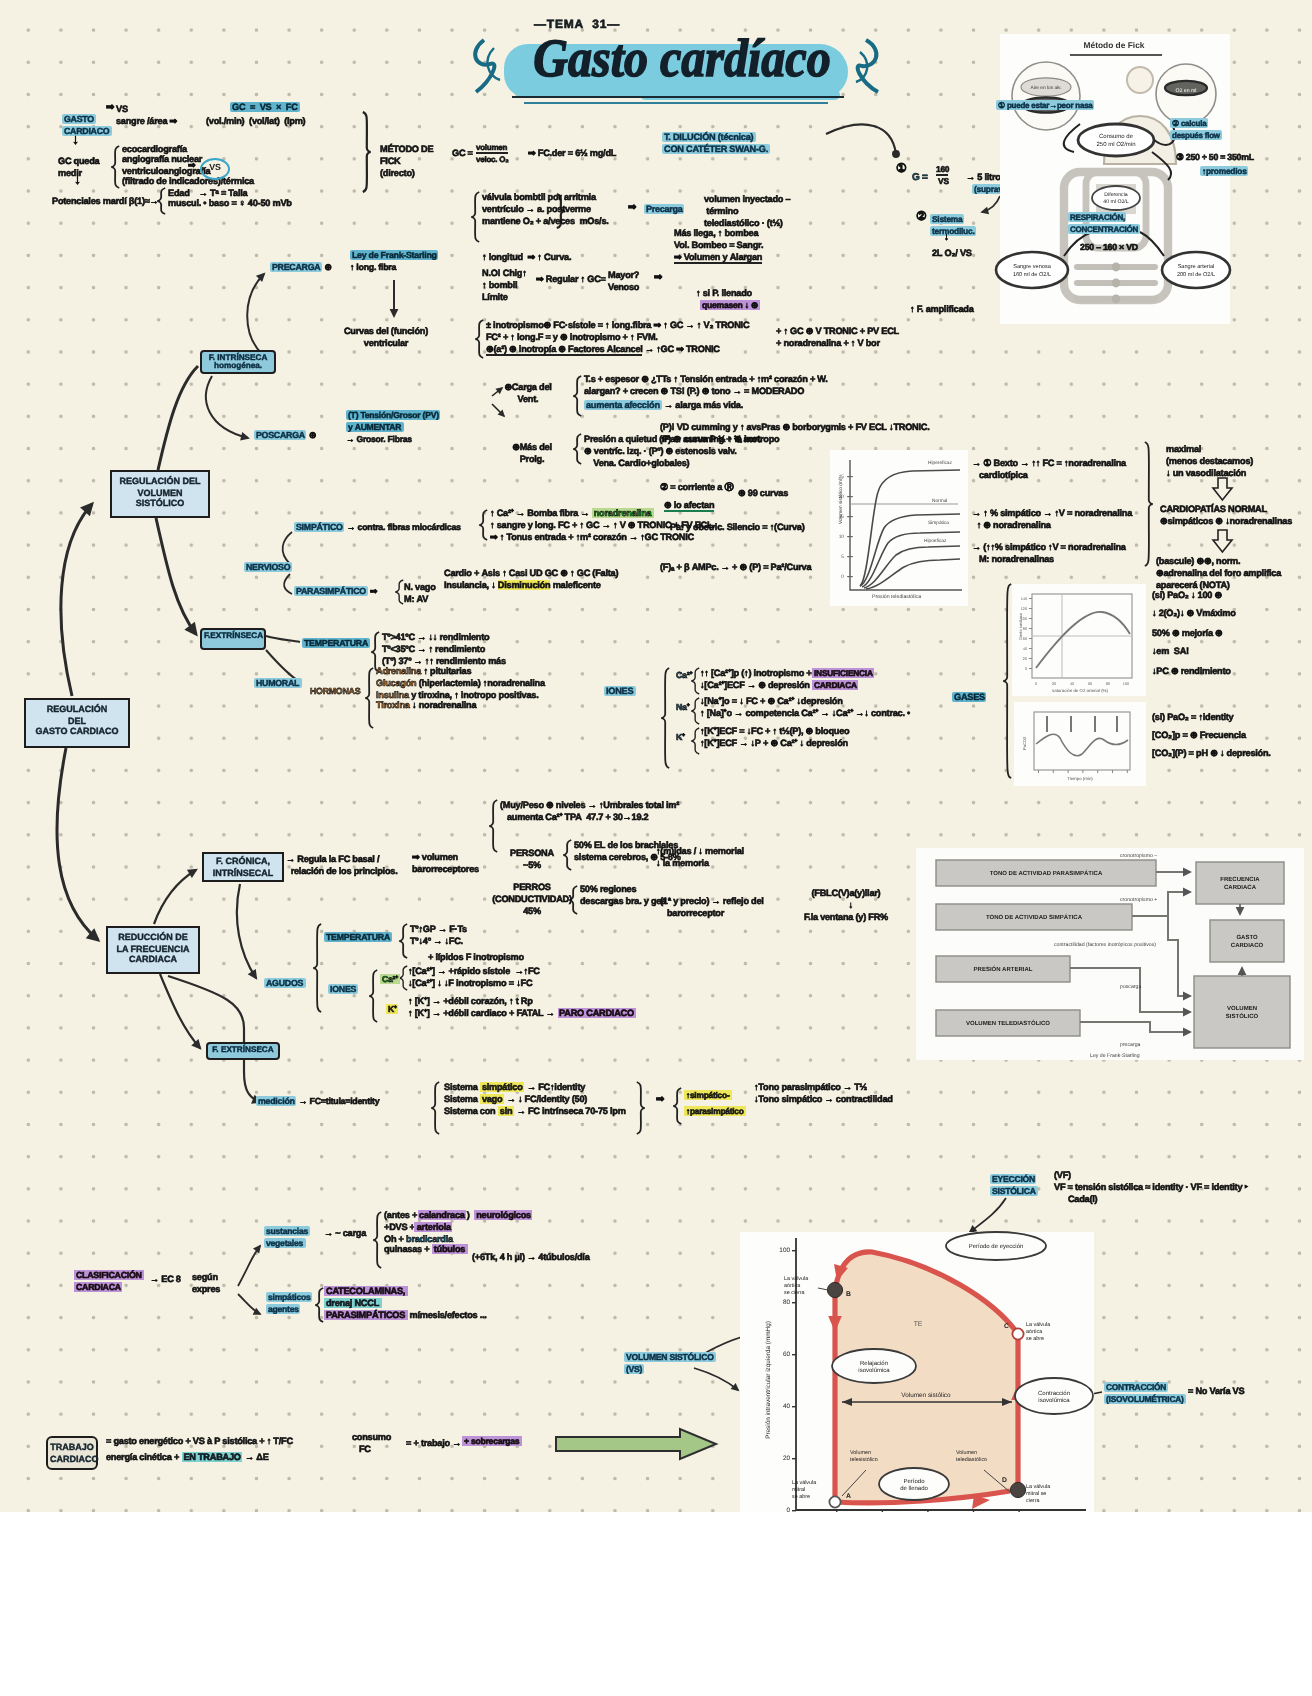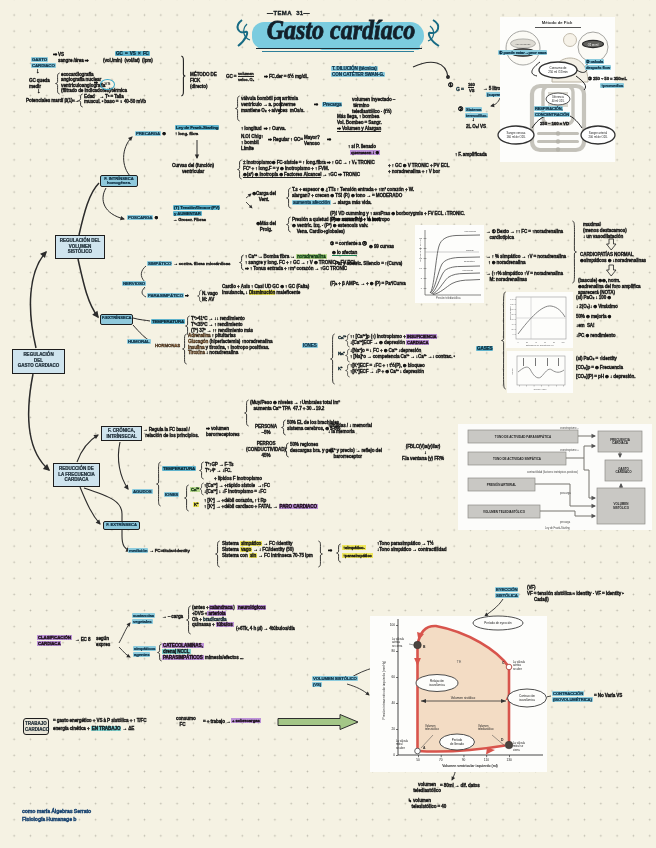--- a/index.html
+++ b/index.html
@@ -1,14 +1,14 @@
 <!DOCTYPE html>
 <html><head><meta charset="utf-8"><title>Gasto cardíaco</title><style>
 html,body{margin:0;padding:0;}
-#pg{position:relative;width:656px;height:848px;overflow:hidden;
+#pg{position:relative;width:656px;height:756px;overflow:hidden;
  background-color:#f5f2e3;
  background-image:radial-gradient(circle,#bdbaac 0.75px,rgba(0,0,0,0) 1.05px);
  background-size:16.3px 16.1px;background-position:6px 7px;
  font-family:"Liberation Sans",sans-serif;}
 .hw{position:absolute;font:700 4.6px/5.8px "Liberation Sans",sans-serif;
  color:#121212;letter-spacing:-0.12px;-webkit-text-stroke:0.3px #121212;}
 .bl{background:#8ccbdd;color:#0a2f45;padding:0 1px;border-radius:1px;-webkit-text-stroke:0.22px #0a2f45;}
 .b2{background:#5fb3cc;color:#072635;padding:0 1px;border-radius:1px;-webkit-text-stroke:0.22px #072635;}
 .yl{background:#efe75a;color:#222;padding:0 1px;}
 .pu{background:#bd92d8;color:#201;padding:0 1px;}

